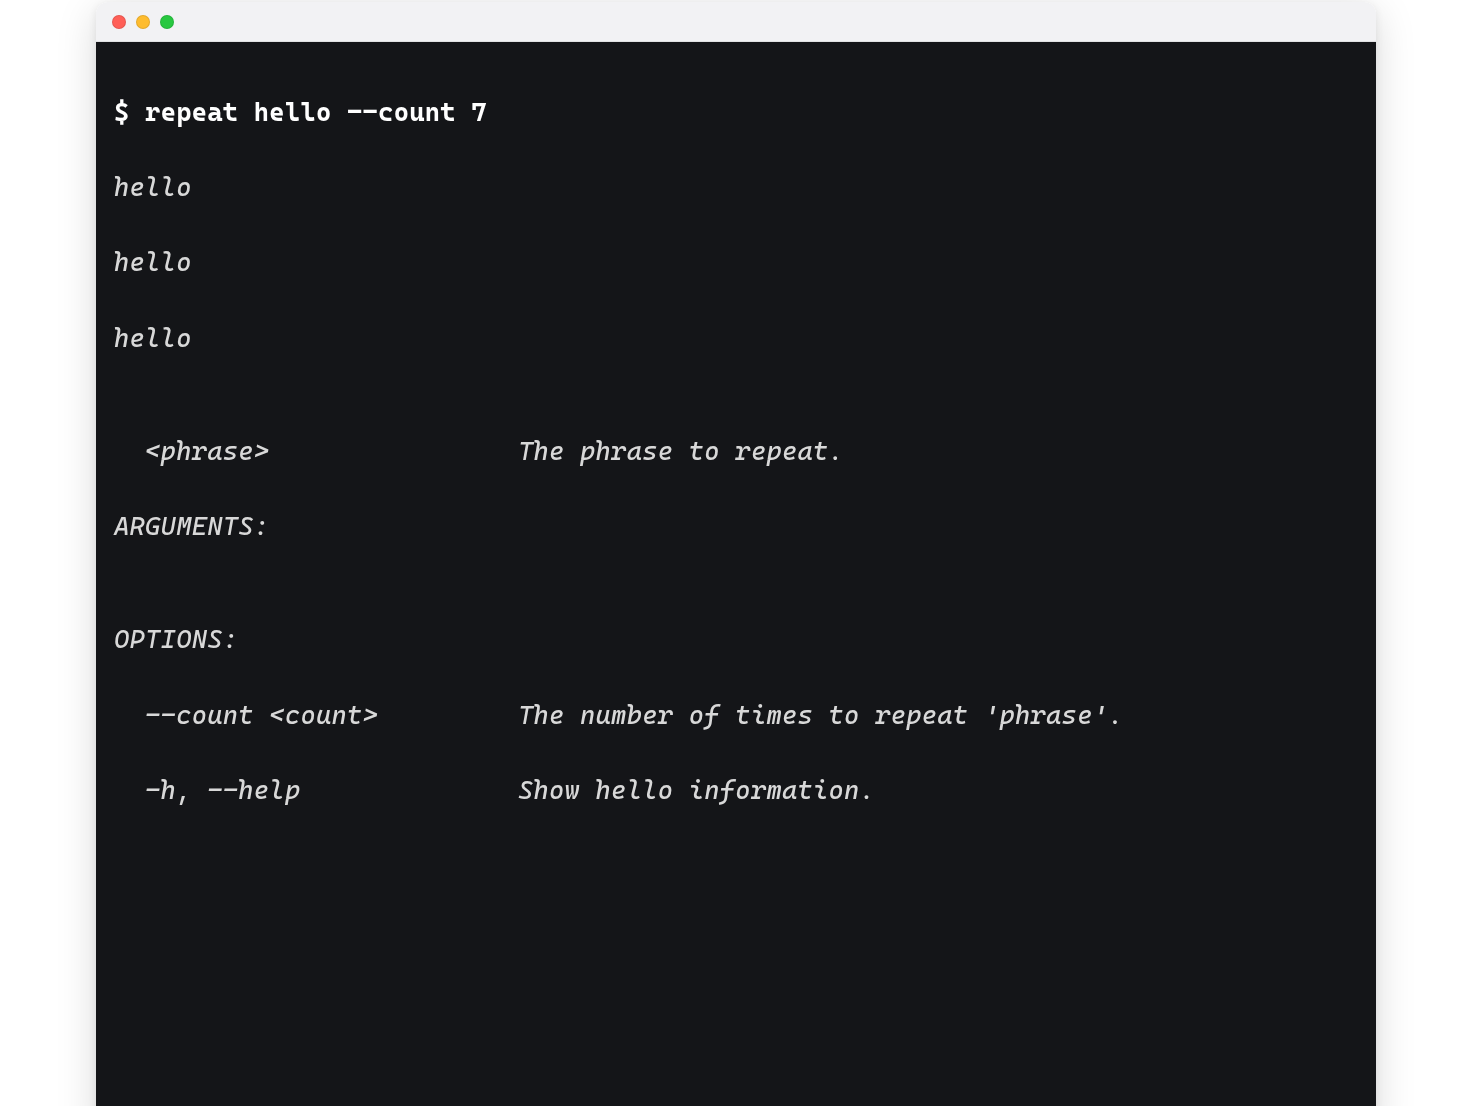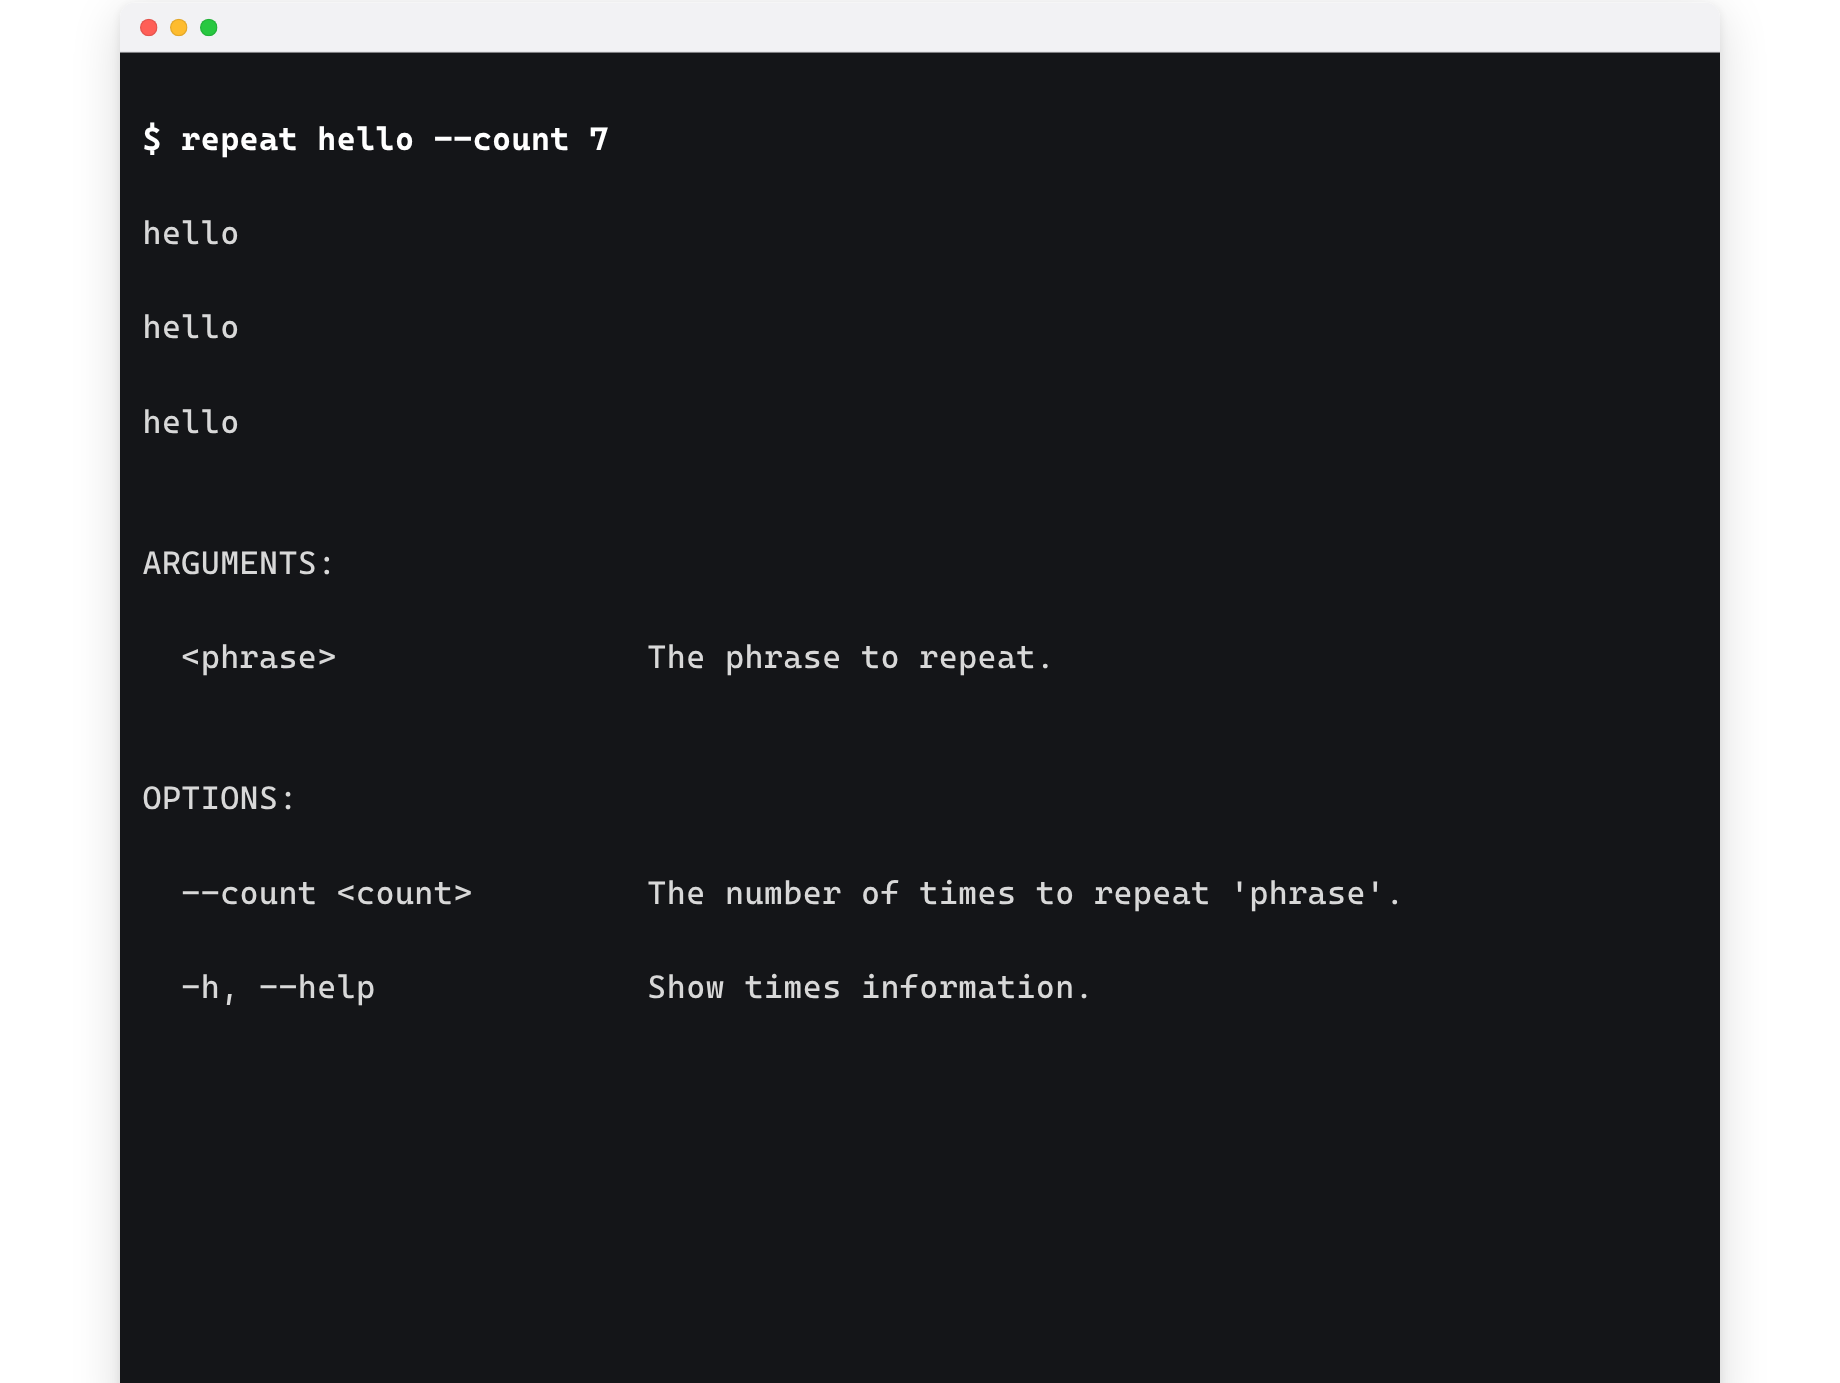--- a/index.html
+++ b/index.html
@@ -55,44 +55,45 @@
   }
   .line {
     white-space: pre;
   }
   .prompt {
     font-weight: 800;
     color: #ffffff;
   }
   .dim {
     color: #d8d8d8;
+    font-style: italic;
   }
 </style>
 </head>
 <body>
 
 <div class="window">
   <div class="titlebar">
     <div class="traffic-light tl-close"></div>
     <div class="traffic-light tl-min"></div>
     <div class="traffic-light tl-max"></div>
   </div>
 
   <div class="terminal">
 <div class="line"><span class="prompt">$</span><span class="prompt"> </span><span class="prompt">repeat hello --count 7</span></div>
 <div class="line dim">hello</div>
 <div class="line dim">hello</div>
 <div class="line dim">hello</div>
 <div class="line dim"></div>
+<div class="line dim">  &lt;phrase&gt;                The phrase to repeat.</div>
 <div class="line dim">ARGUMENTS:</div>
-<div class="line dim">  &lt;phrase&gt;                The phrase to repeat.</div>
 <div class="line dim"></div>
 <div class="line dim">OPTIONS:</div>
 <div class="line dim">  --count &lt;count&gt;         The number of times to repeat 'phrase'.</div>
-<div class="line dim">  -h, --help              Show times information.</div>
+<div class="line dim">  -h, --help              Show hello information.</div>
 <div class="line dim"></div>
 
 
 
 
 
   </div>
 </div>
 
 </body></html>

